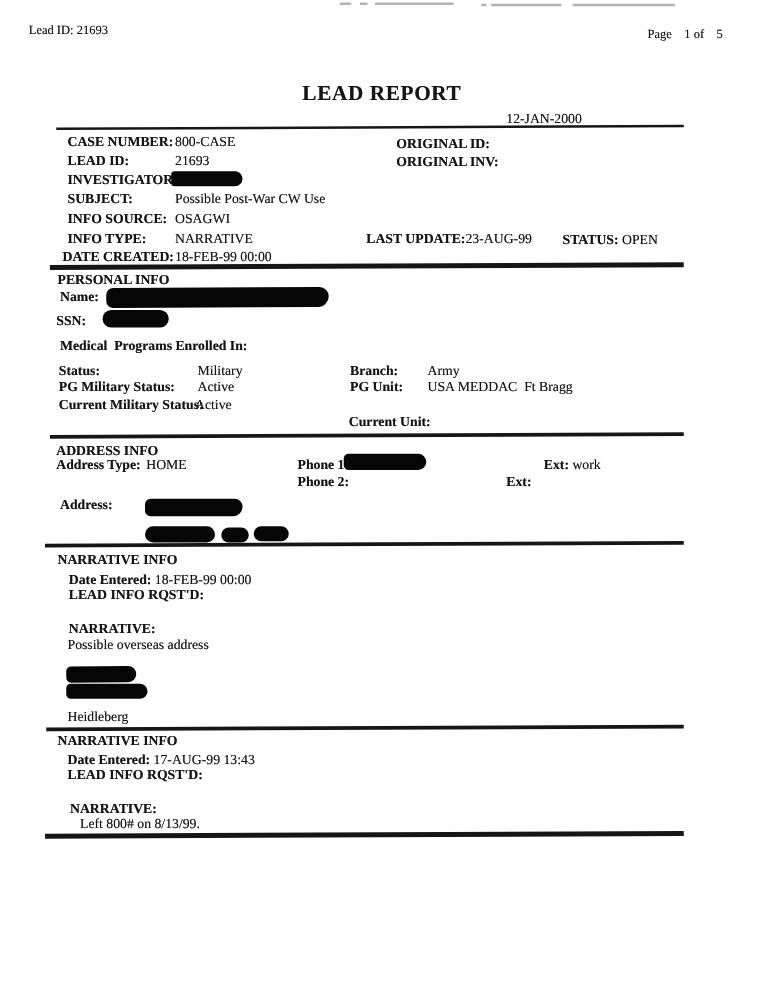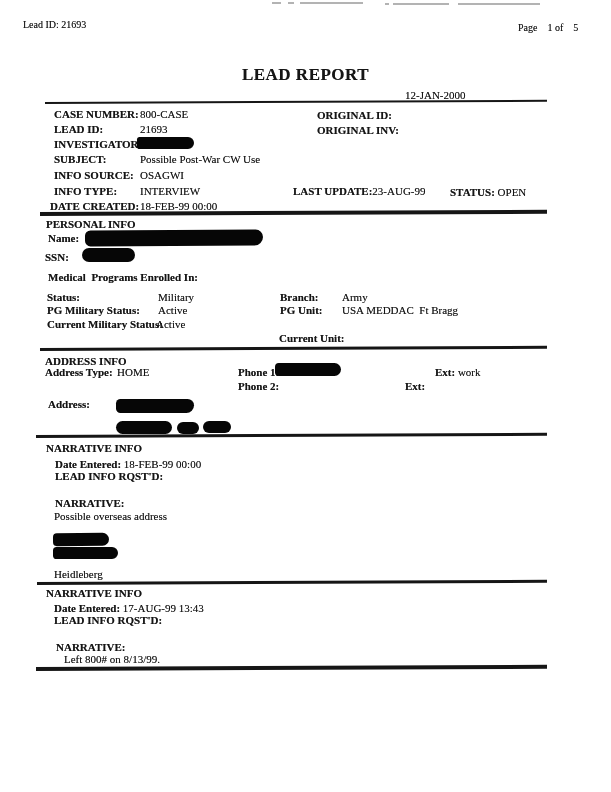--- a/index.html
+++ b/index.html
@@ -71,21 +71,21 @@
   <div class="t b" style="left:54px;top:138px;">INVESTIGATOR:</div>
   <div class="redact" style="left:137px;top:137px;width:57px;height:12px;border-radius:6px 14px 14px 6px;"></div>
 
   <div class="t b" style="left:54px;top:153px;">SUBJECT:</div>
   <div class="t" style="left:140px;top:153px;">Possible Post-War CW Use</div>
 
   <div class="t b" style="left:54px;top:169px;">INFO SOURCE:</div>
   <div class="t" style="left:140px;top:169px;">OSAGWI</div>
 
   <div class="t b" style="left:54px;top:185px;">INFO TYPE:</div>
-  <div class="t" style="left:140px;top:185px;">INTERVIEW</div>
+  <div class="t" style="left:140px;top:185px;">NARRATIVE</div>
   <div class="t" style="left:293px;top:185px;"><span class="b">LAST UPDATE:</span><span>23-AUG-99</span></div>
   <div class="t" style="left:450px;top:186px;"><span class="b">STATUS:</span><span> OPEN</span></div>
 
   <div class="t b" style="left:50px;top:200px;">DATE CREATED:</div>
   <div class="t" style="left:140px;top:200px;">18-FEB-99 00:00</div>
 
   <div class="rule" style="left:40px;top:212px;width:507px;height:4px;"></div>
 
   <div class="t b" style="left:46px;top:218px;">PERSONAL INFO</div>
 

